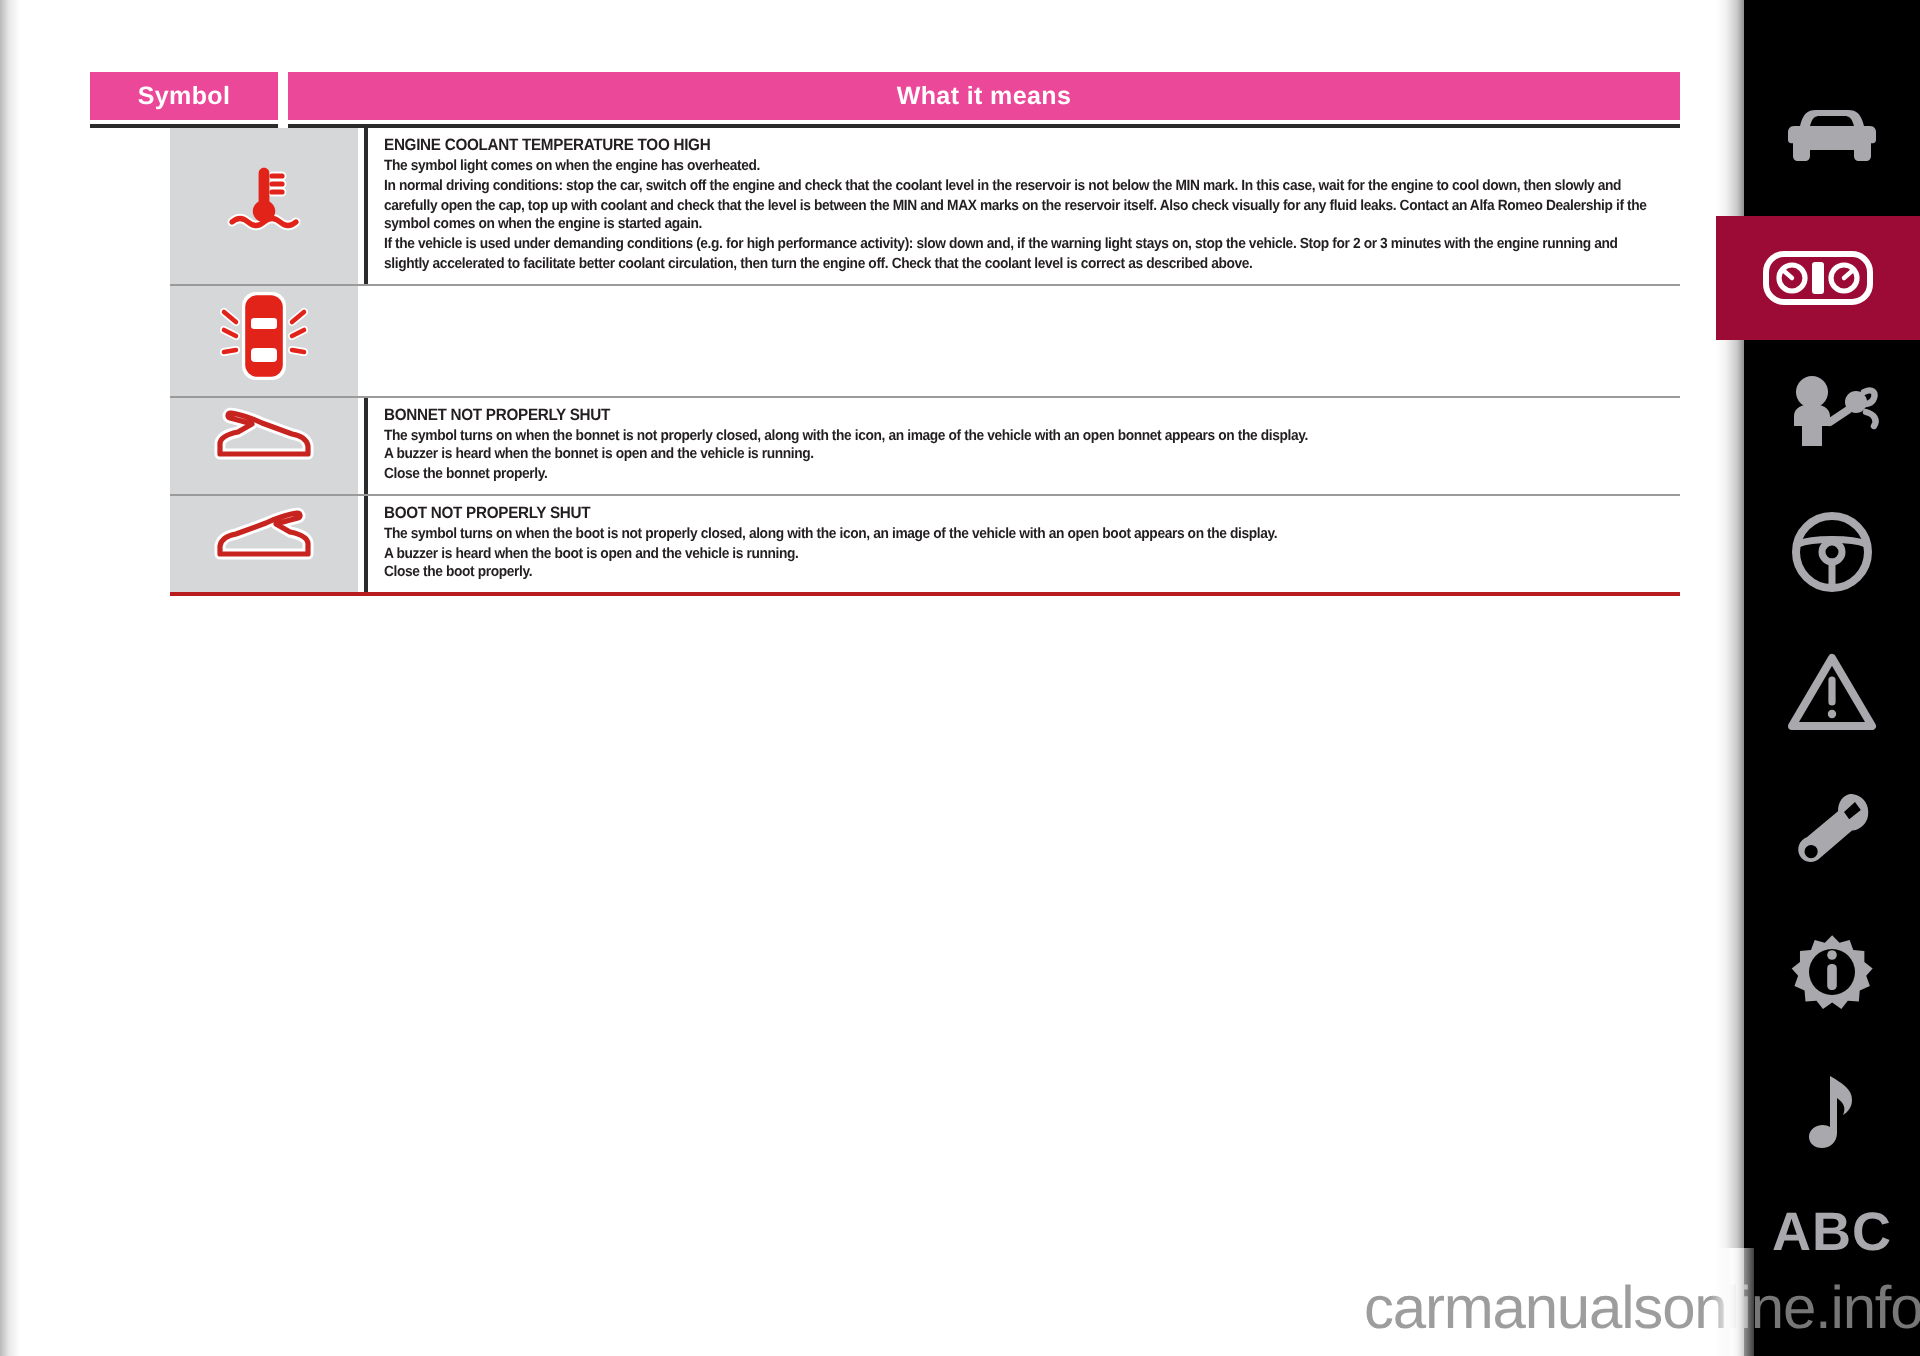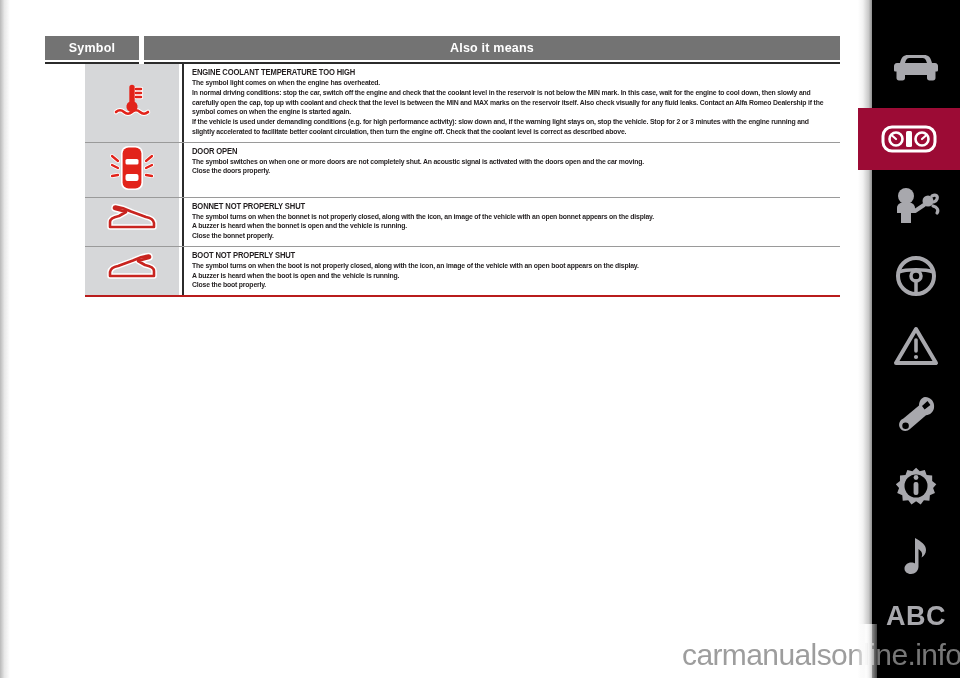--- a/index.html
+++ b/index.html
@@ -90,21 +90,21 @@
     left: 45px;
     top: 36px;
     width: 795px;
   }
   .thead {
     display: flex;
     height: 24px;
     margin-bottom: 2px;
   }
   .th {
-    background: #737373;
+    background: #ec4899;
     color: #ffffff;
     font-size: 12.5px;
     font-weight: bold;
     display: flex;
     align-items: center;
     justify-content: center;
     letter-spacing: 0.2px;
   }
   .th-symbol { width: 94px; }
   .th-meaning { flex: 1; margin-left: 5px; }
@@ -192,21 +192,21 @@
 </head>
 <body>
 
 <div id="page-sheet">
   <div id="spine-shadow"></div>
 
   <div id="symbol-table">
 
     <div class="thead">
       <div class="th th-symbol">Symbol</div>
-      <div class="th th-meaning">Also it means</div>
+      <div class="th th-meaning">What it means</div>
     </div>
     <div class="thead-rule-wrap">
       <div class="thead-rule"></div>
       <div class="thead-rule-2"></div>
     </div>
 
     <div class="trow">
       <div class="cell-symbol">
         <span class="row-icon">
           <svg width="44" height="44" viewBox="0 0 44 44">
@@ -245,25 +245,20 @@
               <path d="M8 18 L2 13 M8 25 L2 22 M8 32 L2 33"></path>
               <path d="M36 18 L42 13 M36 25 L42 22 M36 32 L42 33"></path>
             </g>
             <rect x="11" y="3" width="22" height="44" rx="7" fill="#ffffff"></rect>
             <rect x="12.6" y="4.6" width="18.8" height="40.8" rx="6" fill="#e2231a"></rect>
             <rect x="15.5" y="16" width="13" height="5.5" rx="1.6" fill="#ffffff"></rect>
             <rect x="15.5" y="31" width="13" height="7" rx="2" fill="#ffffff"></rect>
           </svg>
         </span>
       </div>
-      <div class="cell-meaning">
-        <div class="entry-title">DOOR OPEN</div>
-        <div class="entry-para">The symbol switches on when one or more doors are not completely shut. An acoustic signal is activated with the doors open and the car moving.</div>
-        <div class="entry-para">Close the doors properly.</div>
-      </div>
     </div>
 
     <div class="trow">
       <div class="cell-symbol">
         <span class="row-icon">
           <svg width="52" height="34" viewBox="0 0 52 34">
             <path d="M4 24 L4 19 C4 16 8 14 13 13 L20 9 C15 7.5 11 6.5 9 6 C7.4 5.6 7.8 3.4 9.6 3.6 C13 4 20 6 25 8.5 L40 14 C45.5 15 47.5 17 48 20 L48 24 Z" fill="none" stroke="#ffffff" stroke-width="5.5" stroke-linejoin="round" stroke-linecap="round"></path>
             <path d="M4 24 L4 19 C4 16 8 14 13 13 L20 9 C15 7.5 11 6.5 9 6 C7.4 5.6 7.8 3.4 9.6 3.6 C13 4 20 6 25 8.5 L40 14 C45.5 15 47.5 17 48 20 L48 24 Z" fill="none" stroke="#c8241f" stroke-width="2.6" stroke-linejoin="round" stroke-linecap="round"></path>
           </svg>
         </span>

